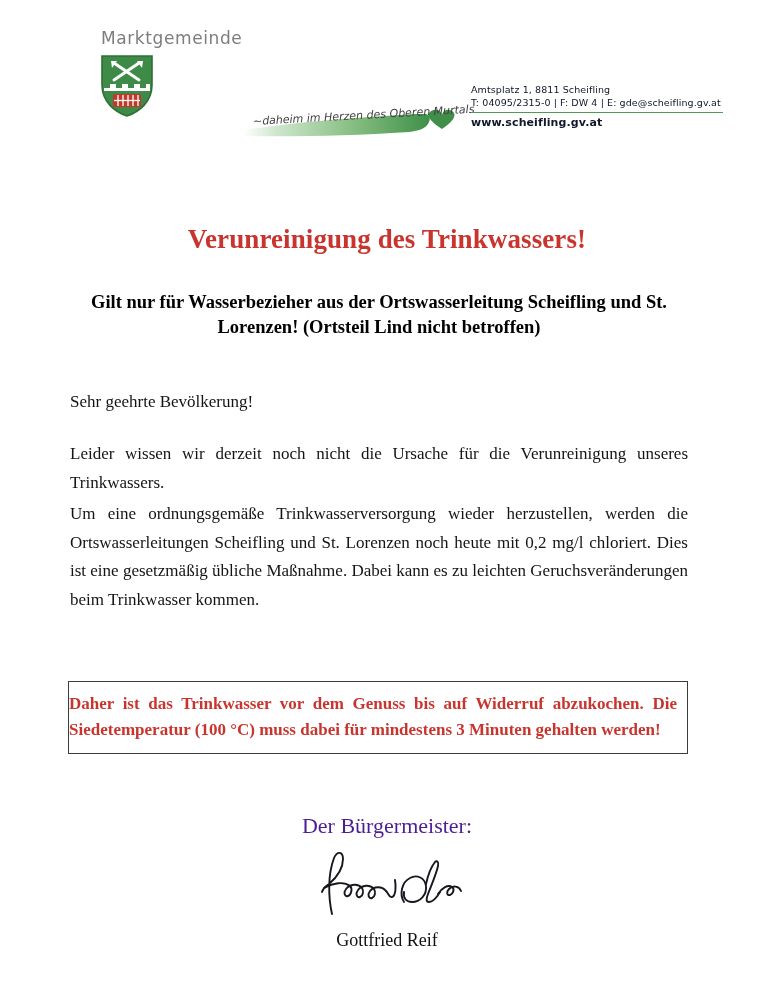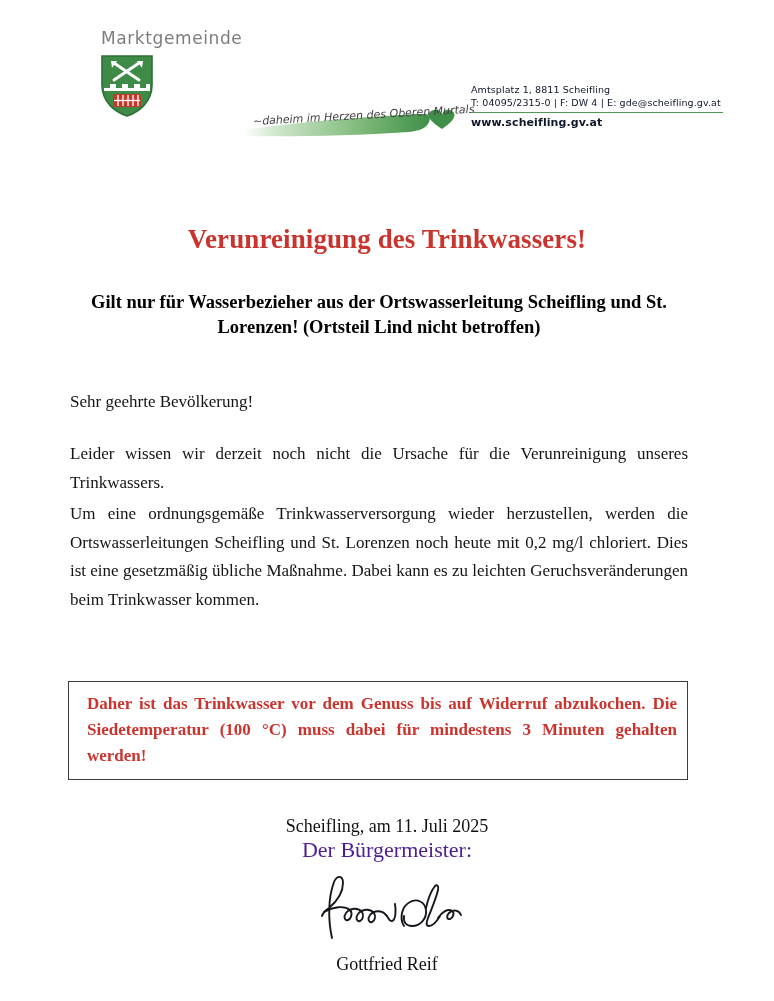--- a/index.html
+++ b/index.html
@@ -162,21 +162,21 @@
   .p-measure  { top: 500px; }
 
   
   .warning-box {
     position: absolute;
     left: 68px;
     top: 681px;
     width: 620px;
     box-sizing: border-box;
     border: 1px solid #3c3c3c;
-    padding: 9px 10px 10px 18px;
+    padding: 9px 10px 10px 0;
     background: #ffffff;
   }
   .warning-text {
     font-size: 17px;
     font-weight: bold;
     line-height: 26px;
     color: #c9352e;
     text-align: justify;
   }
 
@@ -277,21 +277,20 @@
 
 <div class="body-text p-cause">Leider wissen wir derzeit noch nicht die Ursache für die Verunreinigung unseres Trinkwassers.</div>
 
 <div class="body-text p-measure">Um eine ordnungsgemäße Trinkwasserversorgung wieder herzustellen, werden die Ortswasserleitungen Scheifling und St. Lorenzen noch heute mit 0,2 mg/l chloriert. Dies ist eine gesetzmäßig übliche Maßnahme. Dabei kann es zu leichten Geruchsveränderungen beim Trinkwasser kommen.</div>
 
 <div class="warning-box">
   <div class="warning-text">Daher ist das Trinkwasser vor dem Genuss bis auf Widerruf abzukochen. Die Siedetemperatur (100 °C) muss dabei für mindestens 3 Minuten gehalten werden!</div>
 </div>
 
 <div class="sign-block">
-  <div class="sign-place">Scheifling, am 11. Juli 2025</div>
   <div class="sign-role">Der Bürgermeister:</div>
 
   <svg class="signature-img" viewBox="0 0 190 80">
     <g fill="none" stroke="#16181d" stroke-width="1.9" stroke-linecap="round" stroke-linejoin="round">
       <path d="M40,72 C36,54 36,32 42,16 C45,9 51,9 51,17 C51,27 44,36 37,42 C33,45 31,46 30,50"></path>
       <path d="M32,46 C41,41 52,39 58,44 C61,47 59,53 56,54 C53,55 51,51 54,47 C58,42 66,41 70,46 C72,49 71,54 68,55 C65,56 63,52 66,48 C70,43 78,42 82,47 C84,50 83,55 80,56 C77,57 75,53 78,49 C82,44 90,44 94,49"></path>
       <path d="M94,49 C97,52 97,56 100,55 C104,54 104,44 103,38"></path>
       <path d="M112,60 C107,52 110,40 118,36 C125,32 133,36 134,44 C135,53 128,60 120,60 C114,60 111,56 112,50"></path>
       <path d="M134,42 C136,33 139,25 143,20 C145,18 147,20 146,24 C144,33 139,44 136,52 C134,57 134,60 137,60 C141,60 145,55 148,50"></path>
       <path d="M146,52 C150,46 156,42 160,45 C163,47 161,52 158,53 C155,54 154,50 157,47 C161,43 167,44 169,49"></path>

